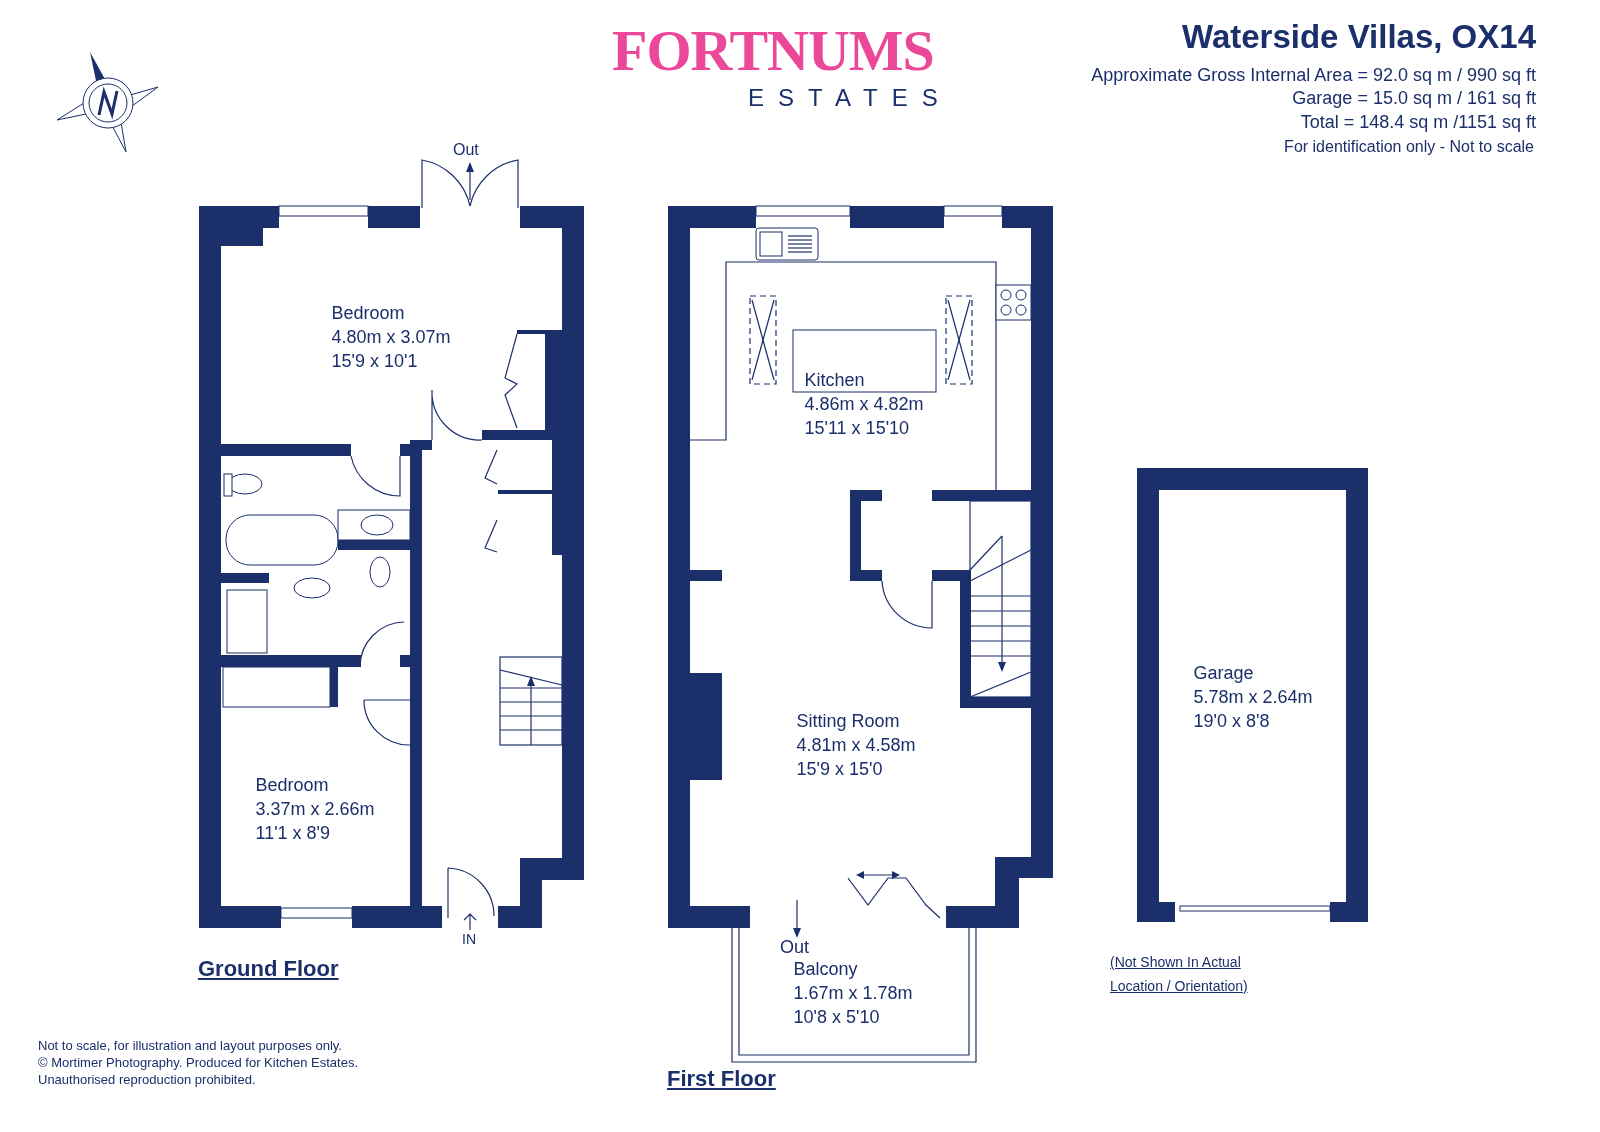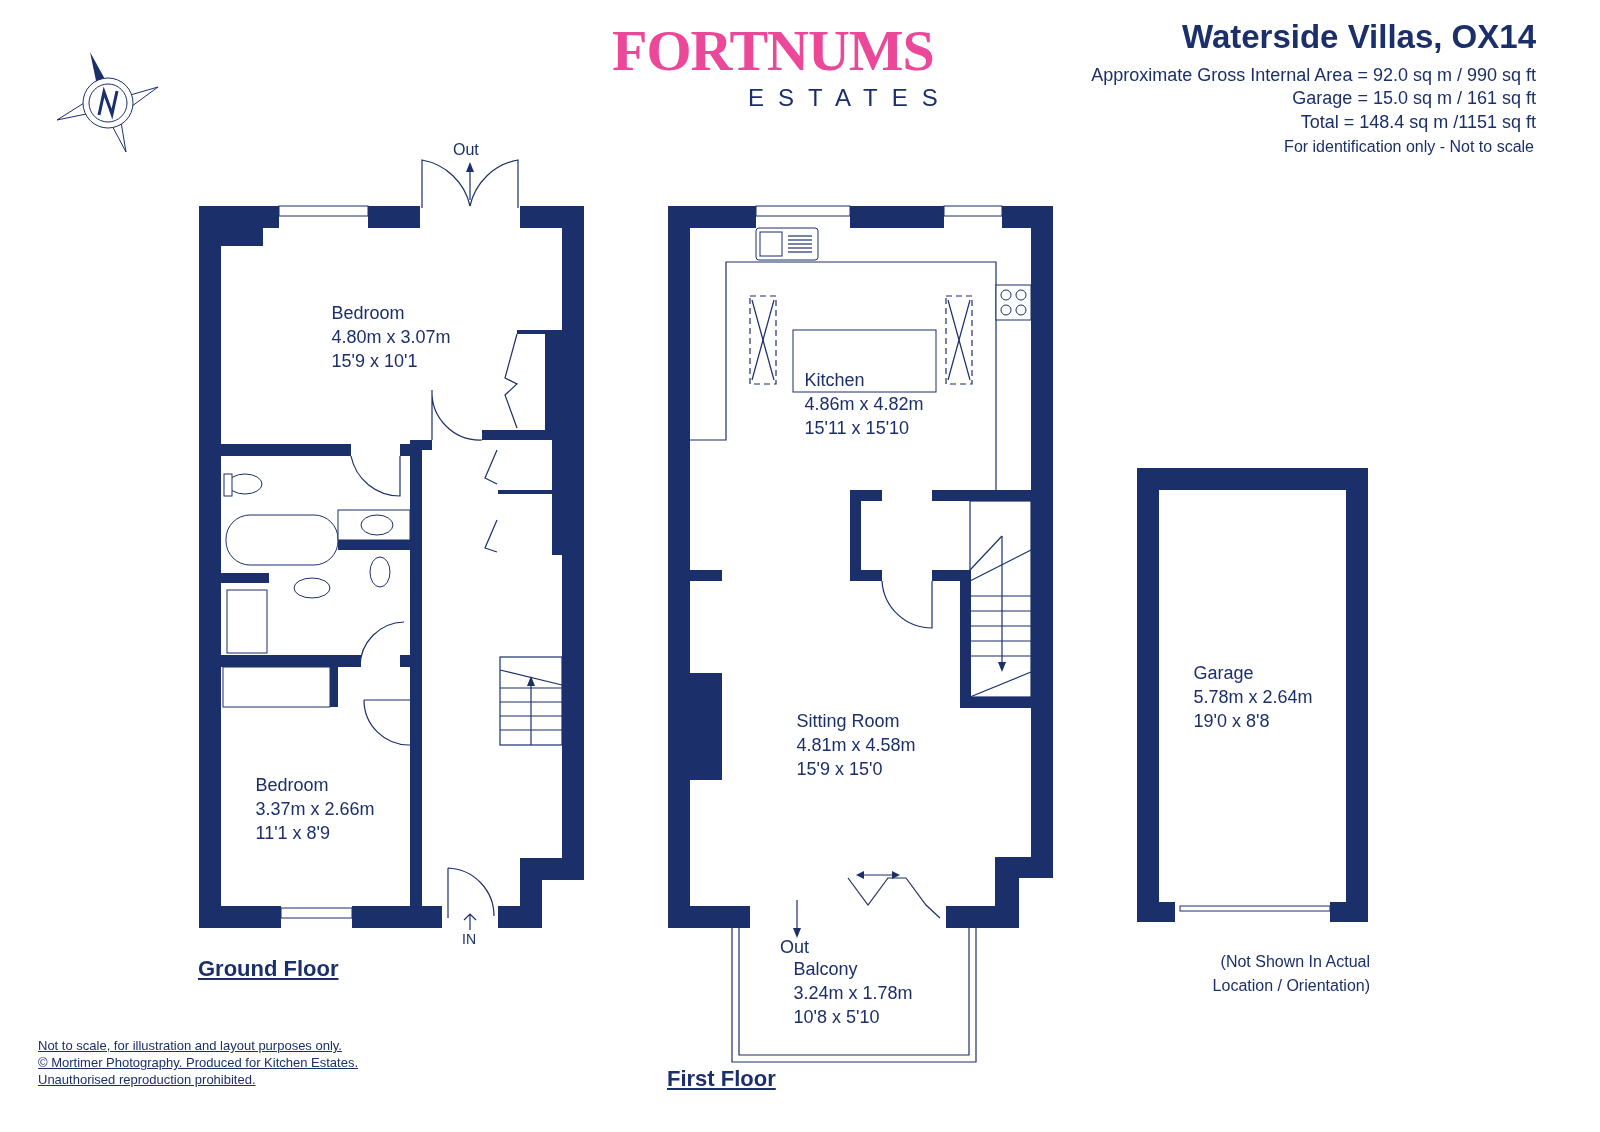--- a/index.html
+++ b/index.html
@@ -9,22 +9,22 @@
   #plan { position:absolute; left:0; top:0; }
   .brand-main { left:612px; top:22px; font-family:"Liberation Serif", serif; font-weight:bold;
     font-size:58px; letter-spacing:-1px; color:#ec4899; line-height:1; }
   .brand-sub { left:748px; top:86px; font-size:24px; letter-spacing:14px; color:#1b2f6b; line-height:1; }
   .title { right:64px; top:20px; font-size:33px; font-weight:bold; text-align:right; line-height:1; }
   .info { right:64px; font-size:18px; text-align:right; line-height:1; }
   .disclaimer { right:66px; top:139px; font-size:16px; }
   .room-label { position:absolute; font-size:18px; text-align:left; line-height:24px; transform:translateX(-50%); white-space:nowrap; }
   .floor-label { position:absolute; font-size:22px; font-weight:bold;text-decoration:underline; }
   .small { position:absolute; font-size:16px; }
-  .note { position:absolute; font-size:16px; text-align:right; line-height:24px; }
-  .footer { position:absolute; left:38px; top:1037px; font-size:13px; line-height:17px;text-decoration:underline; }
+  .note { position:absolute; font-size:14px; text-align:left; line-height:24px;text-decoration:underline; }
+  .footer { position:absolute; left:38px; top:1037px; font-size:13px; line-height:17px; }
 </style>
 </head>
 <body>
 
 <svg id="plan" width="1600" height="1132" viewBox="0 0 1600 1132">
   <defs>
     <style>
       .w { fill:#1b2f6b; }
       .ln { fill:none; stroke:#1b2f6b; stroke-width:1.2; }
       .lg { fill:#fff; stroke:#1b2f6b; stroke-width:1; }
@@ -238,21 +238,21 @@
   <div>4.86m x 4.82m</div>
   <div>15'11 x 15'10</div>
 </div>
 <div class="room-label" style="left:856px;top:709px">
   <div>Sitting Room</div>
   <div>4.81m x 4.58m</div>
   <div>15'9 x 15'0</div>
 </div>
 <div class="room-label" style="left:853px;top:957px">
   <div>Balcony</div>
-  <div>3.24m x 1.78m</div>
+  <div>1.67m x 1.78m</div>
   <div>10'8 x 5'10</div>
 </div>
 <div class="small" style="left:780px;top:937px;font-size:18px">Out</div>
 <div class="floor-label" style="left:667px;top:1066px">First Floor</div>
 
 <div class="room-label" style="left:1253px;top:661px">
   <div>Garage</div>
   <div>5.78m x 2.64m</div>
   <div>19'0 x 8'8</div>
 </div>

